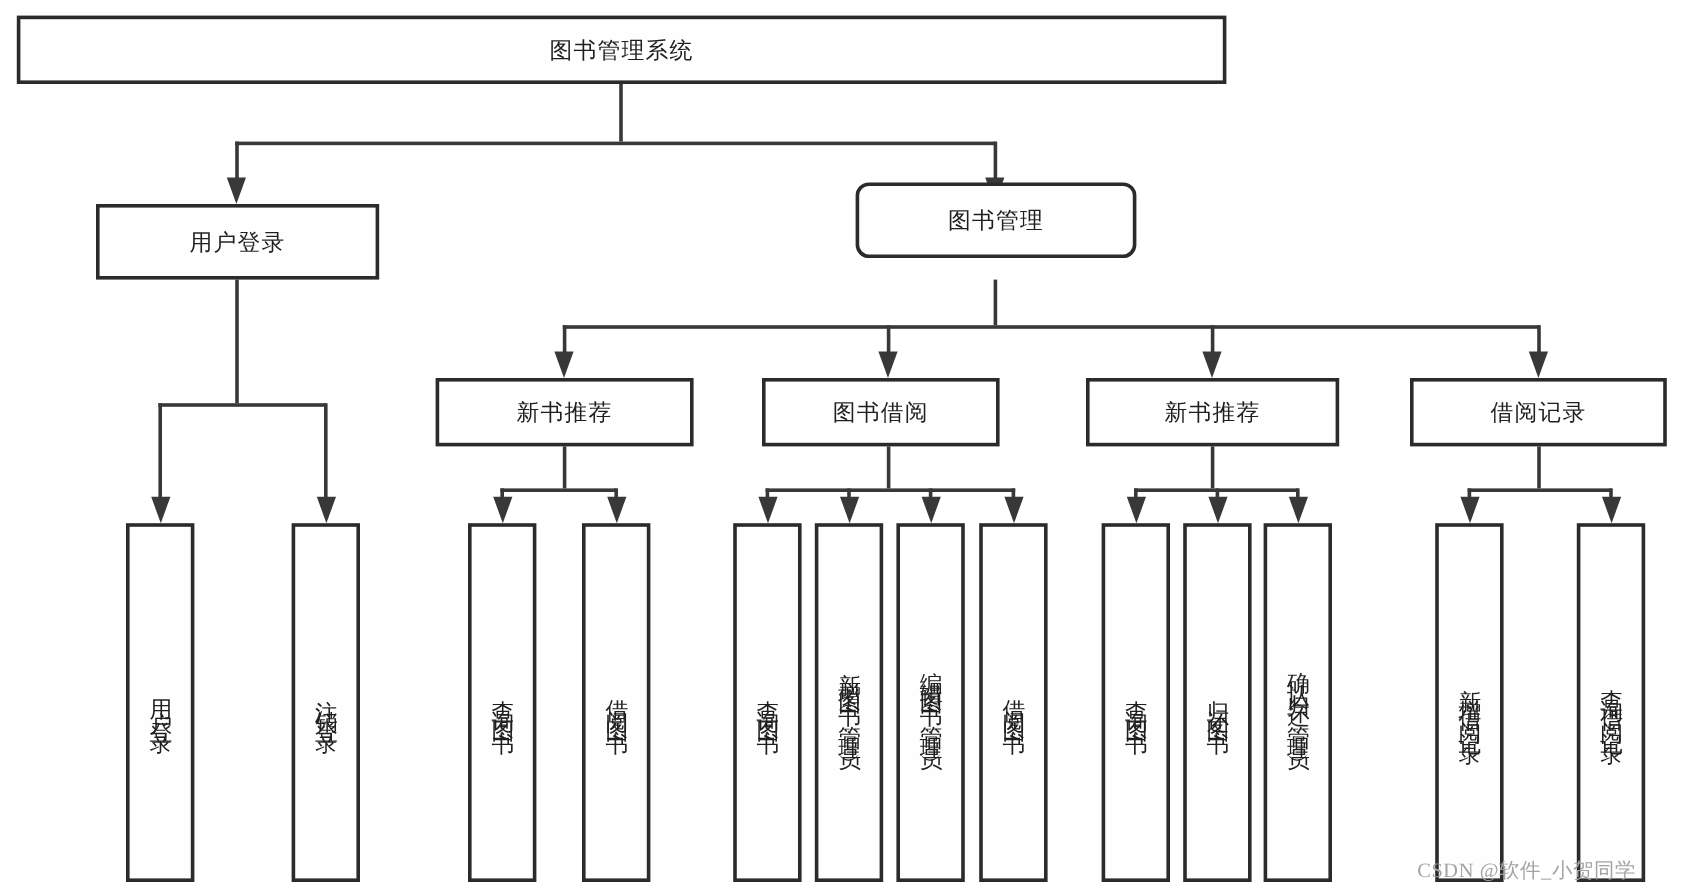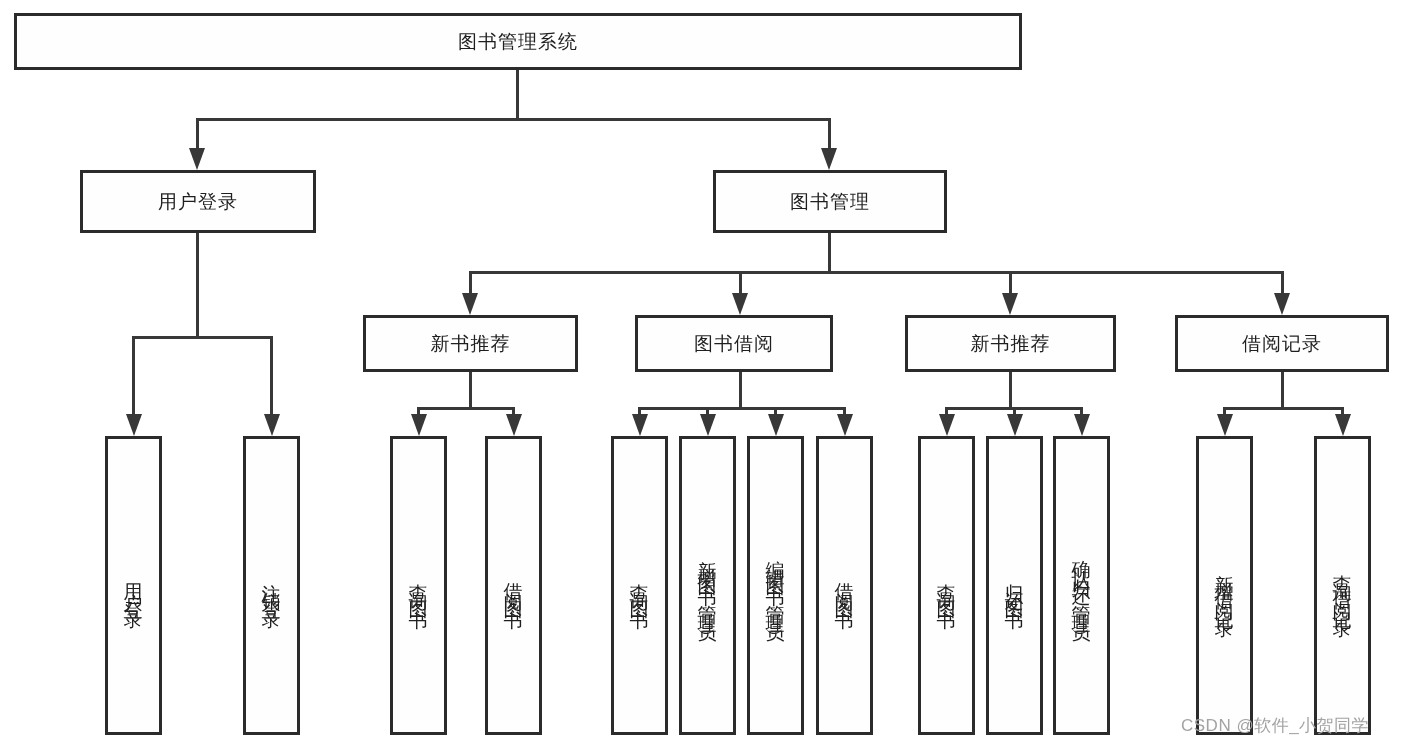--- a/index.html
+++ b/index.html
@@ -1,21 +1,21 @@
 <!DOCTYPE html>
 <html><head>
 <meta charset="utf-8">
 <style>
   html, body { margin: 0; padding: 0; background: #ffffff; }
   #canvas {
     position: relative;
     width: 1405px;
     height: 747px;
     background: #ffffff;
-    font-family: Liberation Sans, sans-serif;
+    font-family: Liberation Serif, serif;
     overflow: hidden;
     text-align: right;
   }
   .box {
     position: absolute;
     box-sizing: border-box;
     border: 3px solid #2b2b2b;
     background: #fefefe;
     display: flex;
     align-items: center;
@@ -76,21 +76,21 @@
   <div class="vline" style="left:516px; top:70px; height:48px;"></div>
   <div class="hline" style="left:196px; top:118px; width:634px;"></div>
   <div class="vline" style="left:196px; top:118px; height:34px;"></div>
   <div class="arrow" style="left:189px; top:148px;"></div>
   <div class="vline" style="left:828px; top:118px; height:34px;"></div>
   <div class="arrow" style="left:821px; top:148px;"></div>
 
   <div class="box" style="left:80px; top:170px; width:236px; height:63px;">
     <span>用户登录</span>
   </div>
-  <div class="box" style="left:713px; top:170px; width:234px; height:63px;">
+  <div class="box" style="left:713px; top:152px; width:234px; height:63px;border-radius:11px;">
     <span>图书管理</span>
   </div>
 
   <div class="vline" style="left:196px; top:233px; height:103px;"></div>
   <div class="hline" style="left:132px; top:336px; width:140px;"></div>
   <div class="vline" style="left:132px; top:336px; height:80px;"></div>
   <div class="arrow" style="left:126px; top:414px;"></div>
   <div class="vline" style="left:270px; top:336px; height:80px;"></div>
   <div class="arrow" style="left:264px; top:414px;"></div>
 

